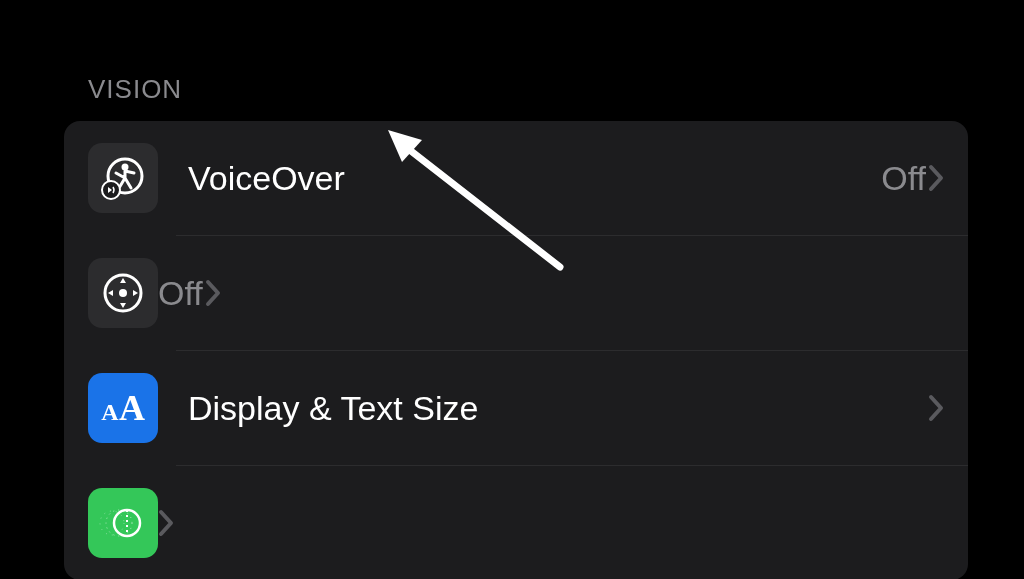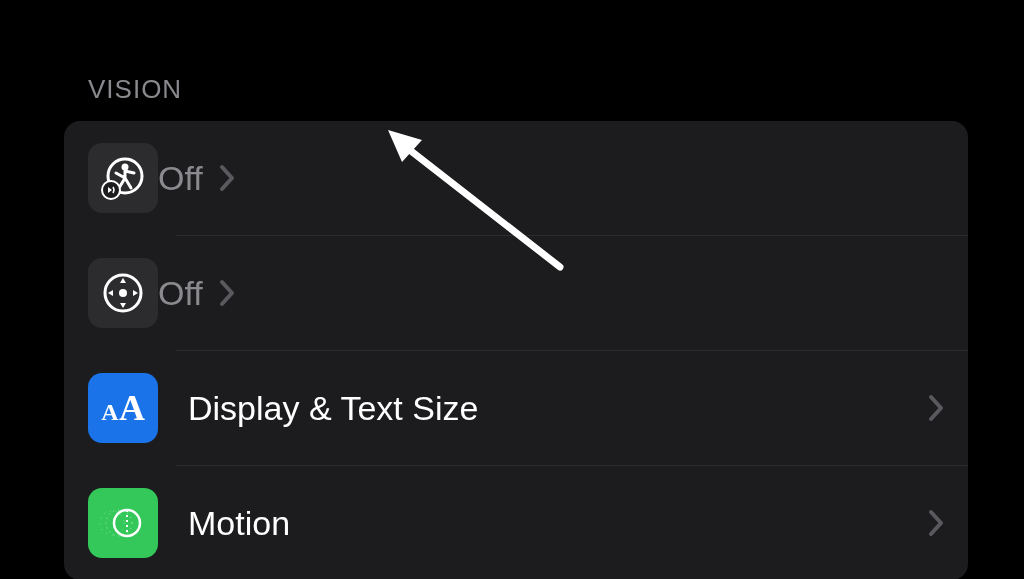--- a/index.html
+++ b/index.html
@@ -64,21 +64,21 @@
       color: #ffffff;
       font-size: 34px;
       font-weight: 400;
       margin-left: 30px;
       flex-grow: 1;
     }
     .row-status {
       color: #8a8a8e;
       font-size: 34px;
       font-weight: 400;
-      margin-right: 16px;
+      margin-right: 2px;
     }
     .chevron {
       width: 16px;
       height: 28px;
       flex-shrink: 0;
     }
     .arrow-annotation {
       position: absolute;
       left: 380px;
       top: 122px;
@@ -97,20 +97,21 @@
     <div class="icon-box dark">
       <svg width="50" height="50" viewBox="0 0 50 50">
         <circle cx="27" cy="23" r="17" fill="none" stroke="#ffffff" stroke-width="3"></circle>
         <circle cx="27" cy="14" r="3.5" fill="#ffffff"></circle>
         <path d="M 27 18 L 27 25 L 18 20 M 27 18 L 36 20 M 27 25 L 21 35 M 27 25 L 33 35" stroke="#ffffff" stroke-width="3" stroke-linecap="round" fill="none"></path>
         <circle cx="13" cy="37" r="9" fill="#1c1c1e" stroke="#ffffff" stroke-width="2"></circle>
         <path d="M 10 34 L 10 40 L 14 37 Z" fill="#ffffff"></path>
         <path d="M 15 34 Q 17 37 15 40" stroke="#ffffff" stroke-width="1.5" fill="none"></path>
       </svg>
     </div>
+    <div class="row-label">VoiceOver</div>
     <div class="row-status">Off</div>
     <svg class="chevron" viewBox="0 0 16 28">
       <path d="M 3 3 L 13 14 L 3 25" stroke="#5a5a5e" stroke-width="4" fill="none" stroke-linecap="round" stroke-linejoin="round"></path>
     </svg>
   </div>
   <div class="row-separator"></div>
 
   <div class="settings-row">
     <div class="icon-box dark">
       <svg width="50" height="50" viewBox="0 0 50 50">
@@ -145,21 +146,20 @@
 
   <div class="settings-row">
     <div class="icon-box green">
       <svg width="50" height="50" viewBox="0 0 50 50">
         <circle cx="29" cy="25" r="13" fill="none" stroke="#ffffff" stroke-width="2.5"></circle>
         <line x1="29" y1="12" x2="29" y2="38" stroke="#ffffff" stroke-width="2" stroke-dasharray="2 3"></line>
         <circle cx="21" cy="25" r="13" fill="none" stroke="#ffffff" stroke-width="1" stroke-dasharray="1 4" opacity="0.6"></circle>
         <circle cx="14" cy="25" r="12" fill="none" stroke="#ffffff" stroke-width="1" stroke-dasharray="1 5" opacity="0.4"></circle>
       </svg>
     </div>
-    <div class="row-label">Motion</div>
     <svg class="chevron" viewBox="0 0 16 28">
       <path d="M 3 3 L 13 14 L 3 25" stroke="#5a5a5e" stroke-width="4" fill="none" stroke-linecap="round" stroke-linejoin="round"></path>
     </svg>
   </div>
 
 </div>
 
 <svg class="arrow-annotation" width="200" height="160" viewBox="0 0 200 160">
   <line x1="180" y1="145" x2="22" y2="22" stroke="#ffffff" stroke-width="7" stroke-linecap="round"></line>
   <polygon points="8,8 42,18 22,40" fill="#ffffff"></polygon>

